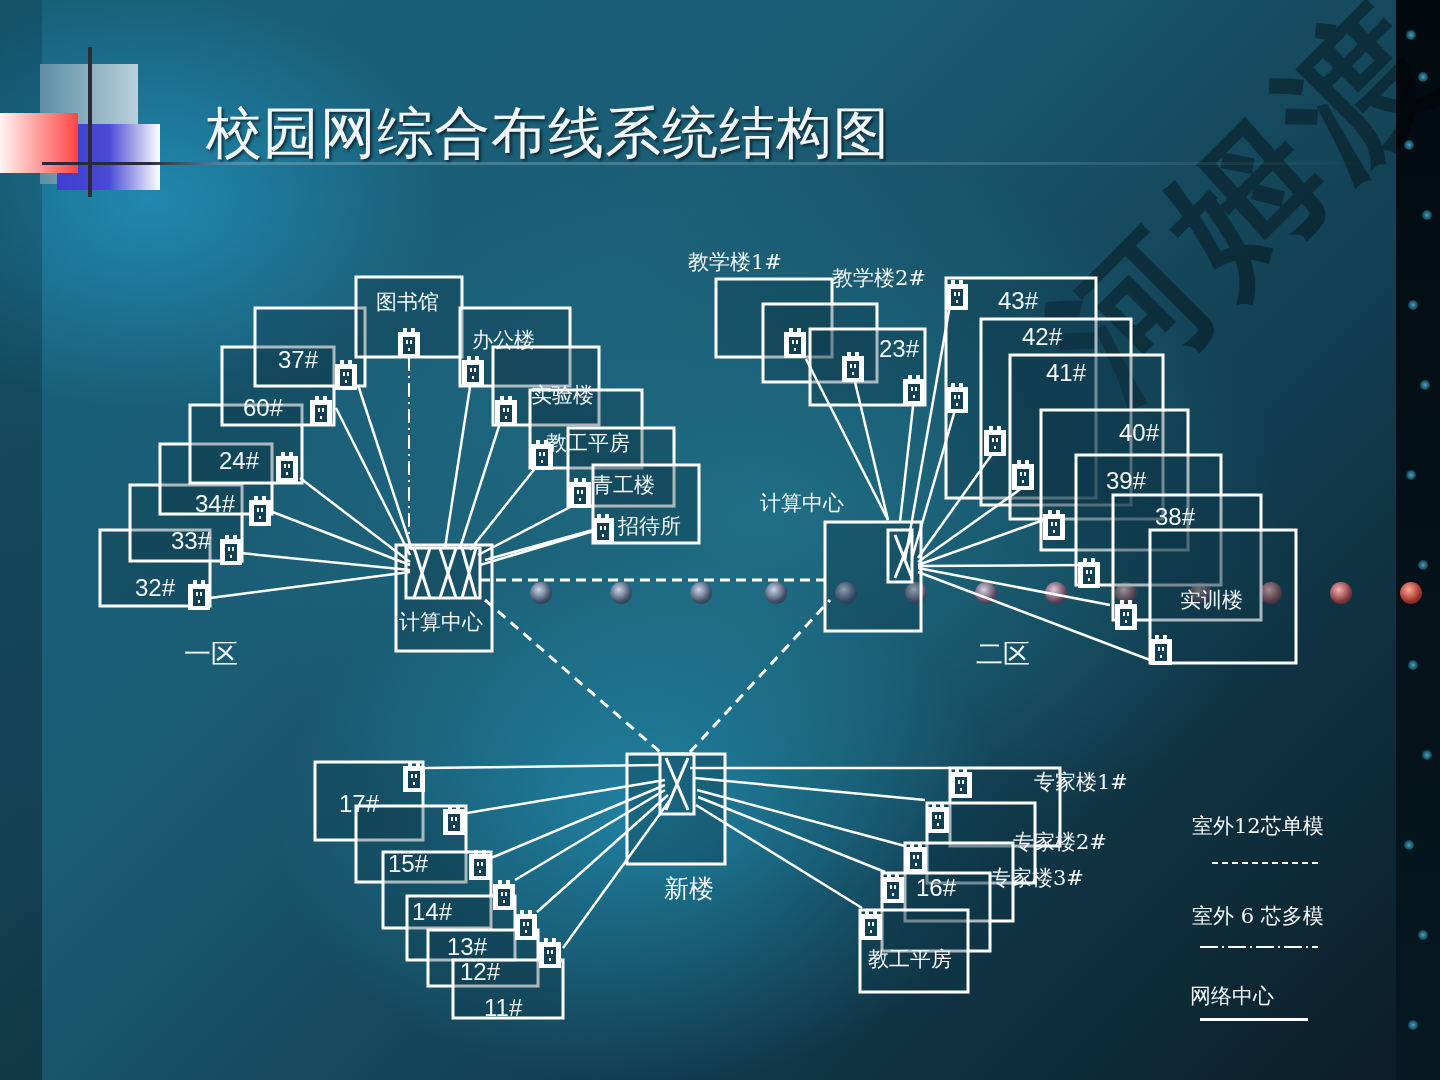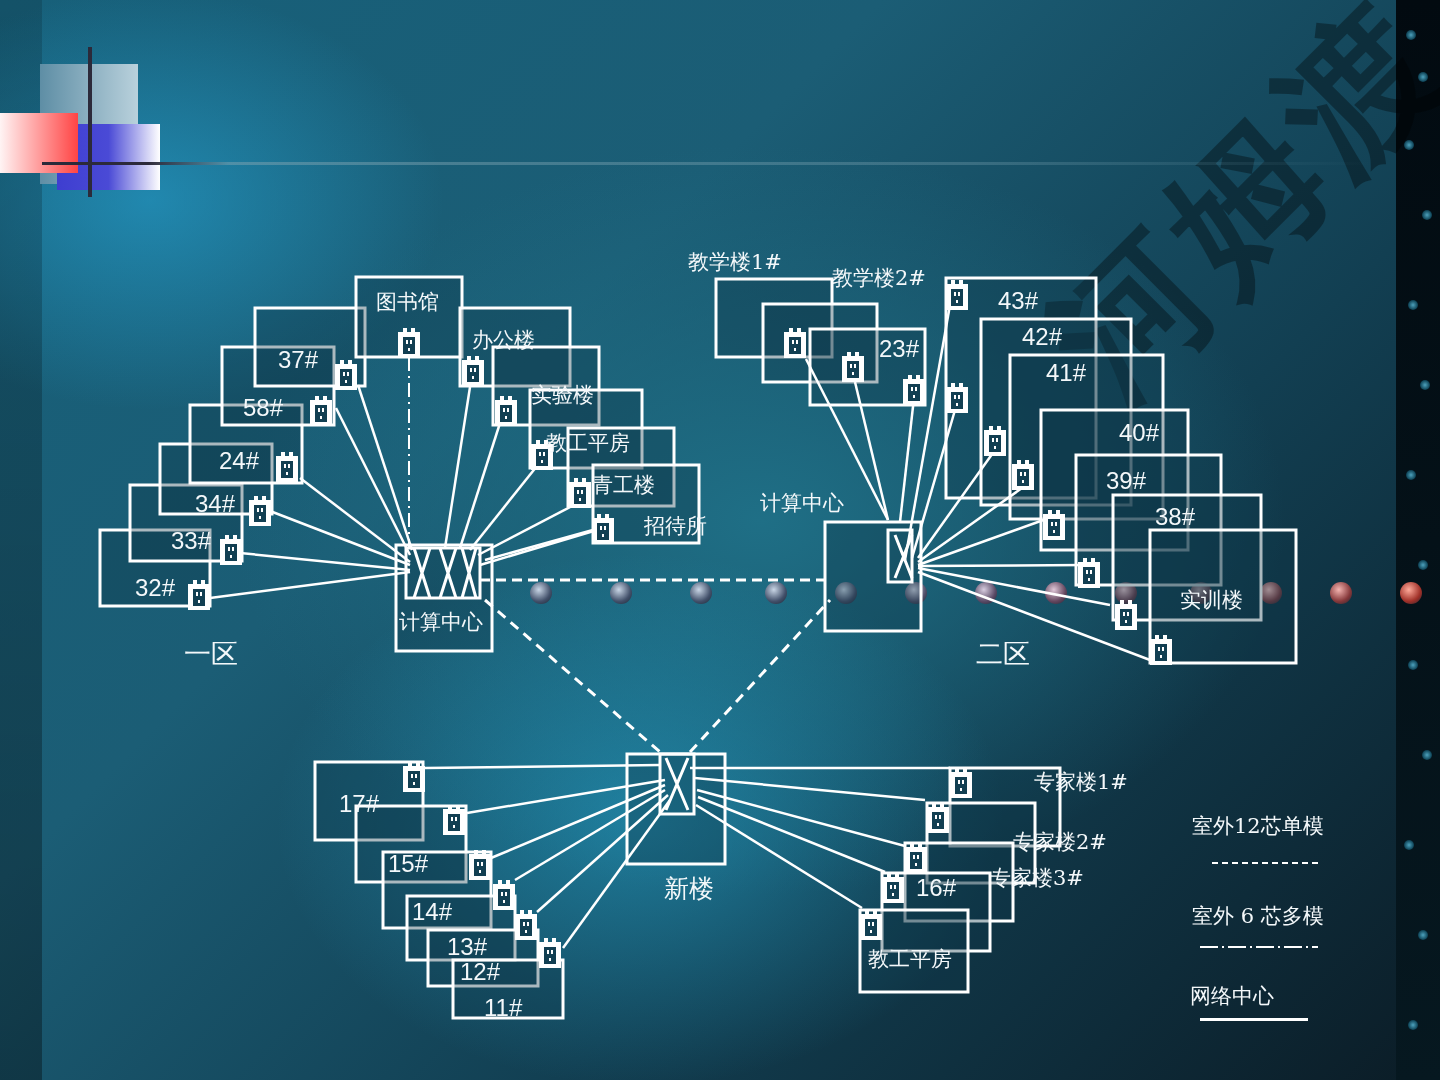--- a/index.html
+++ b/index.html
@@ -66,20 +66,21 @@
 
   <div class="watermark" style="left:1010px;top:300px;">河姆渡</div>
 
   <div class="deco">
     <div class="sq1"></div>
       <div class="sq3"></div>
       <div class="sq2"></div>
     <div class="vline"></div>
       <div class="hline"></div>
   </div>
+  <div class="title">校园网综合布线系统结构图</div>
 
   <div class="beads">
     <div class="bead" style="left:30px;background:radial-gradient(circle at 40% 35%,#c9d6e6,#42506a 60%,#1a2230)"></div>
     <div class="bead" style="left:110px;background:radial-gradient(circle at 40% 35%,#c9d6e6,#42506a 60%,#1a2230)"></div>
     <div class="bead" style="left:190px;background:radial-gradient(circle at 40% 35%,#c9d6e6,#42506a 60%,#1a2230)"></div>
     <div class="bead" style="left:265px;background:radial-gradient(circle at 40% 35%,#c9d6e6,#42506a 60%,#1a2230)"></div>
     <div class="bead" style="left:335px;background:radial-gradient(circle at 40% 35%,#c9d6e6,#48506a 60%,#1a2230)"></div>
     <div class="bead" style="left:405px;background:radial-gradient(circle at 40% 35%,#d6d6e6,#52506a 60%,#1a2230)"></div>
     <div class="bead" style="left:475px;background:radial-gradient(circle at 40% 35%,#d8cde0,#5a4a66 60%,#1a2230)"></div>
     <div class="bead" style="left:545px;background:radial-gradient(circle at 40% 35%,#e0c8d8,#64465e 60%,#1a2230)"></div>
@@ -242,23 +243,23 @@
       <use href="#outlet" x="882" y="873"></use>
       <use href="#outlet" x="860" y="910"></use>
     </g>
   </svg>
 
   <div class="lbl cn" style="left:376px;top:292px">图书馆</div>
   <div class="lbl cn" style="left:472px;top:330px">办公楼</div>
   <div class="lbl cn" style="left:531px;top:385px">实验楼</div>
   <div class="lbl cn" style="left:546px;top:433px">教工平房</div>
   <div class="lbl cn" style="left:592px;top:475px">青工楼</div>
-  <div class="lbl cn" style="left:644px;top:516px">招待所</div>
+  <div class="lbl cn" style="left:618px;top:516px">招待所</div>
   <div class="lbl num" style="left:278px;top:348px">37#</div>
-  <div class="lbl num" style="left:243px;top:396px">58#</div>
+  <div class="lbl num" style="left:243px;top:396px">60#</div>
   <div class="lbl num" style="left:219px;top:449px">24#</div>
   <div class="lbl num" style="left:195px;top:492px">34#</div>
   <div class="lbl num" style="left:171px;top:529px">33#</div>
   <div class="lbl num" style="left:135px;top:576px">32#</div>
   <div class="lbl cn" style="left:399px;top:612px">计算中心</div>
   <div class="lbl zone" style="left:184px;top:640px">一区</div>
 
   <div class="lbl cn" style="left:688px;top:252px">教学楼1#</div>
   <div class="lbl cn" style="left:832px;top:268px">教学楼2#</div>
   <div class="lbl num" style="left:879px;top:337px">23#</div>

